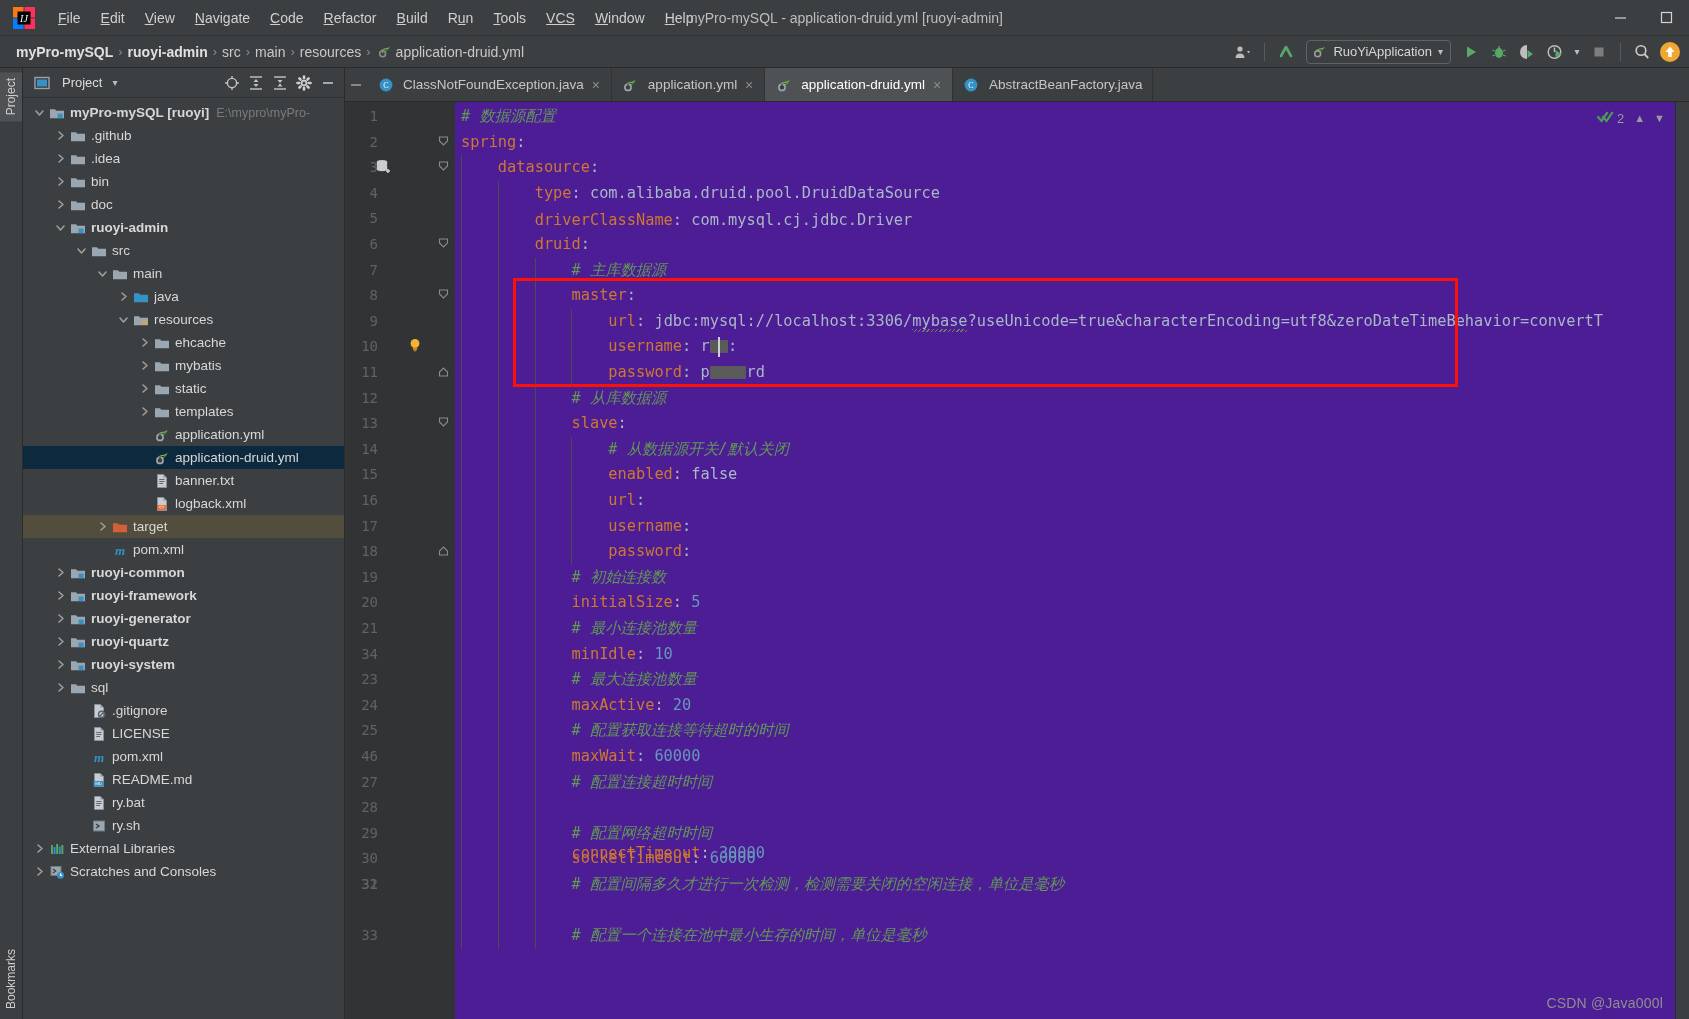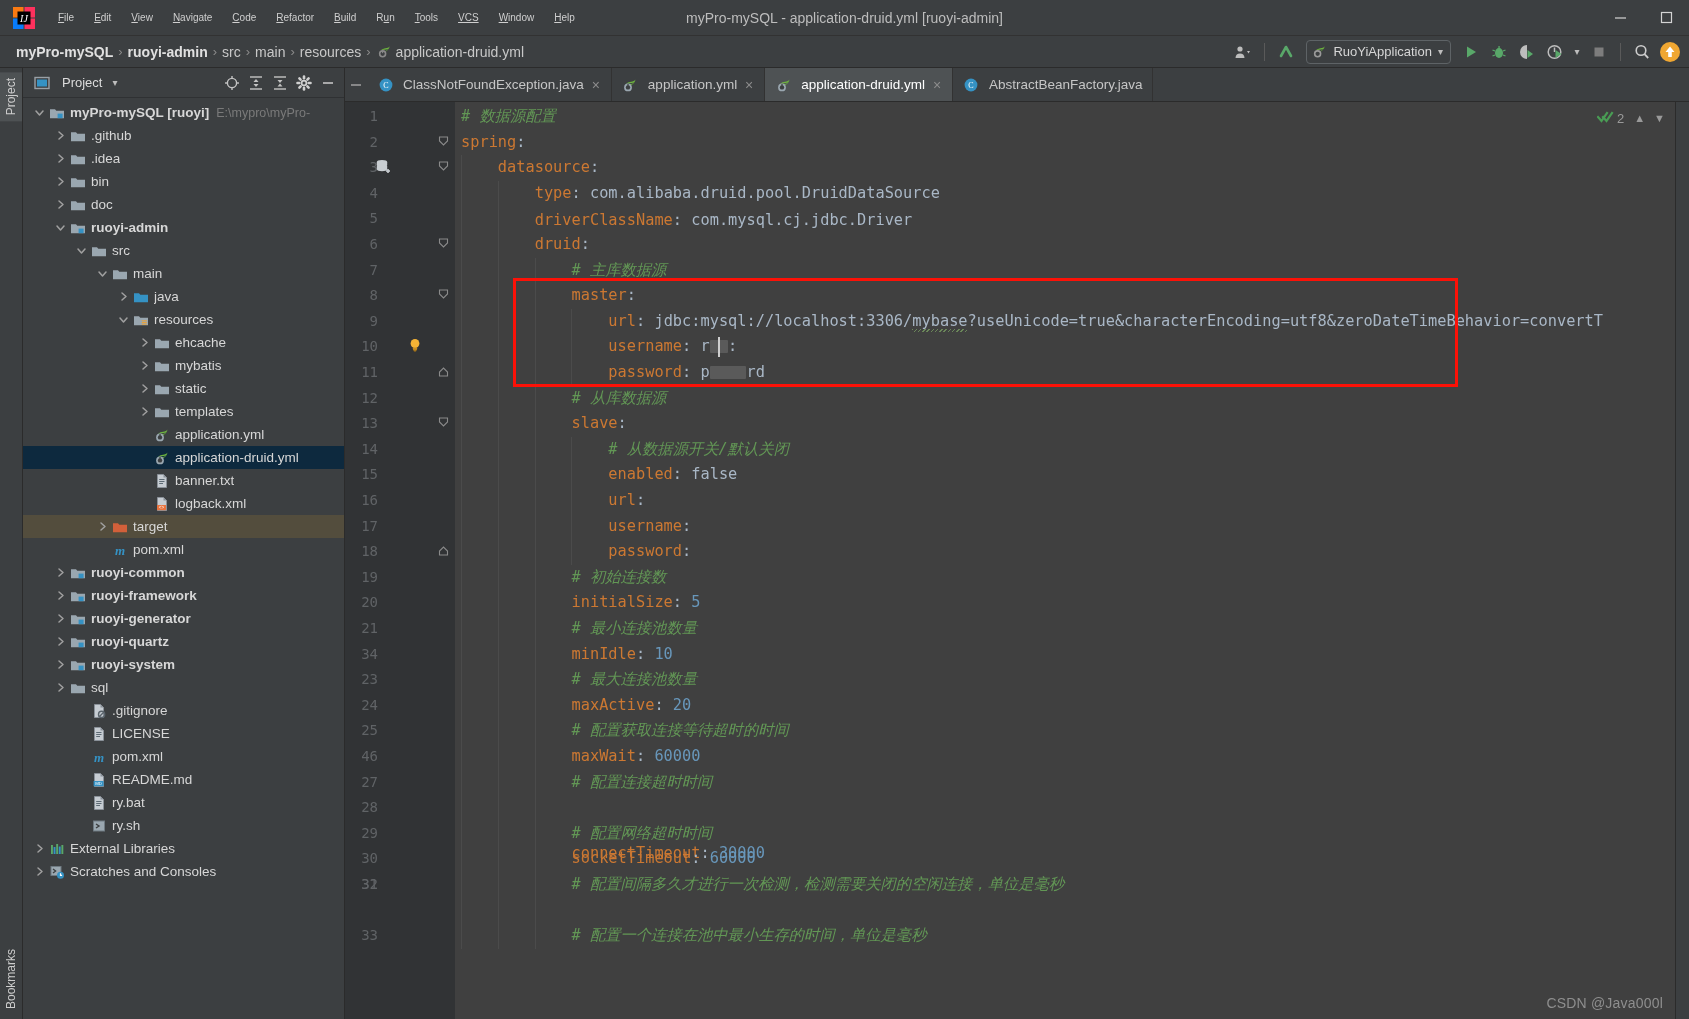--- a/index.html
+++ b/index.html
@@ -15,21 +15,21 @@
   
   .titlebar {
     height: 36px; background: #3c3f41;
     display: flex; align-items: center;
     border-bottom: 1px solid #323232;
     position: relative;
   }
   .ij-logo { width: 24px; height: 24px; margin-left: 12px; margin-right: 12px; flex: none; position: relative; }
   .menubar { display: flex; align-items: center; gap: 0px; }
   .menu-item {
-    padding: 4px 10px; font-size: 10px; color: #cfcfcf; cursor: default;
+    padding: 4px 10px; font-size: 14px; color: #cfcfcf; cursor: default;
     font-family: "Liberation Sans", sans-serif; white-space: nowrap;
   }
   .menu-item u { text-decoration: underline; }
   .win-title {
     position: absolute; left: 0; right: 0; text-align: center;
     font-size: 14px; color: #bdbdbd; pointer-events: none;
   }
   .win-ctrl { margin-left: auto; display: flex; align-items: center; z-index: 3; }
   .win-btn { width: 46px; height: 36px; display: flex; align-items: center; justify-content: center; color: #d4d4d4; }
 
@@ -115,21 +115,21 @@
     width: 86px; flex: none; background: #313335; position: relative;
     border-right: 1px solid #313335;
   }
   .gutter-num {
     position: absolute; right: 52px; text-align: right; width: 40px;
     font-family: "DejaVu Sans Mono", monospace; font-size: 14px; color: #606366;
   }
   .gutter-icon { position: absolute; }
   .code-fold { width: 24px; flex: none; background: #313335; position: relative; }
   .code-body {
-    flex: 1; position: relative; overflow: hidden; background: #404040;
+    flex: 1; position: relative; overflow: hidden; background: #4c1d95;
     font-family: "DejaVu Sans Mono", monospace; font-size: 15.3px;
     padding-left: 6px;
   }
   .cl { position: absolute; left: 6px; white-space: pre; line-height: 25.6px; height: 25.6px; }
   .indent-guide { position: absolute; width: 1px; background: #4b4b4b; }
 
   
   .c-comment { color: #629755; font-style: italic; }
   .c-key     { color: #cc7832; }
   .c-colon   { color: #a9b7c6; }

